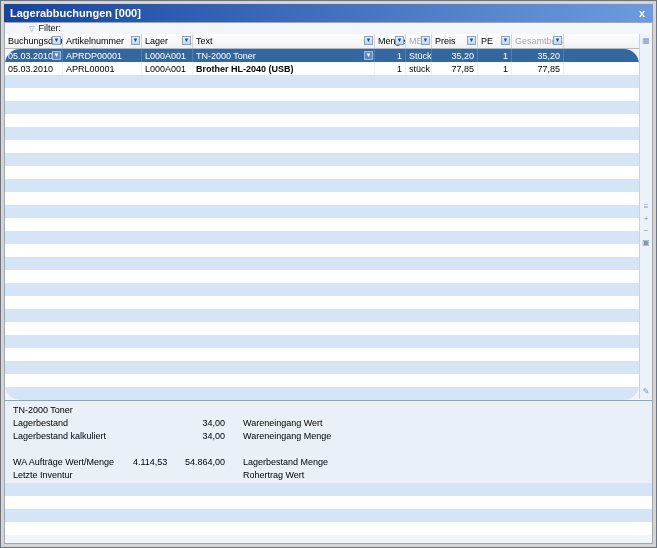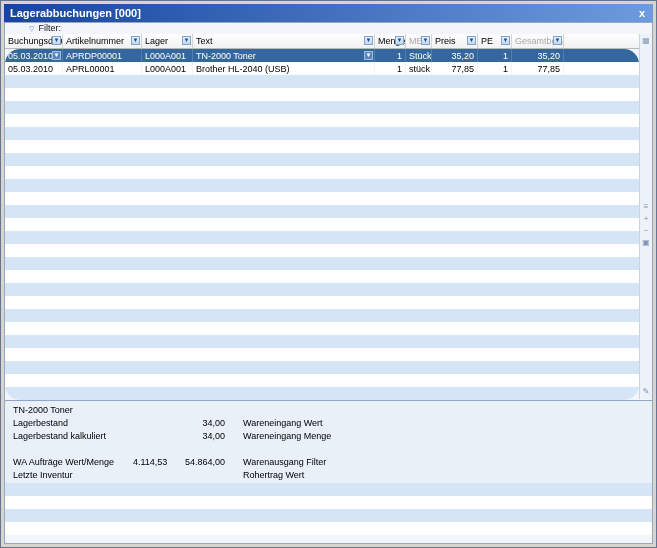--- a/index.html
+++ b/index.html
@@ -132,21 +132,21 @@
             <div class="row white">
               <div class="cell" style="width: 58px;">
                 <span>05.03.2010</span>
               </div>
               <div class="cell" style="width: 79px;">
                 <span>APRL00001</span>
               </div>
               <div class="cell" style="width: 51px;">
                 <span>L000A001</span>
               </div>
-              <div class="cell" style="width: 182px;">
+              <div class="cell" style="width: 182px; font-weight: bold;">
                 <span>Brother HL-2040 (USB)</span>
               </div>
               <div class="cell right" style="width: 31px;">
                 <span>1</span>
               </div>
               <div class="cell" style="width: 26px;">
                 <span>stück</span>
               </div>
               <div class="cell right" style="width: 46px;">
                 <span>77,85</span>
@@ -218,21 +218,21 @@
         <div class="sum-row">
           <span class="sum-label"></span>
           <span class="sum-v1"></span>
           <span class="sum-v2"></span>
           <span class="sum-right"></span>
         </div>
         <div class="sum-row">
           <span class="sum-label">WA Aufträge Wert/Menge</span>
           <span class="sum-v1">4.114,53</span>
           <span class="sum-v2">54.864,00</span>
-          <span class="sum-right">Warenausgang Filter</span>
+          <span class="sum-right">Lagerbestand Menge</span>
         </div>
         <div class="sum-row">
           <span class="sum-label">Letzte Inventur</span>
           <span class="sum-v1"></span>
           <span class="sum-v2"></span>
           <span class="sum-right">Rohertrag Wert</span>
         </div>
       </div>
     <div class="bottom-stripes" id="bottom-stripes">
         <div class="bstripe blue"></div>

